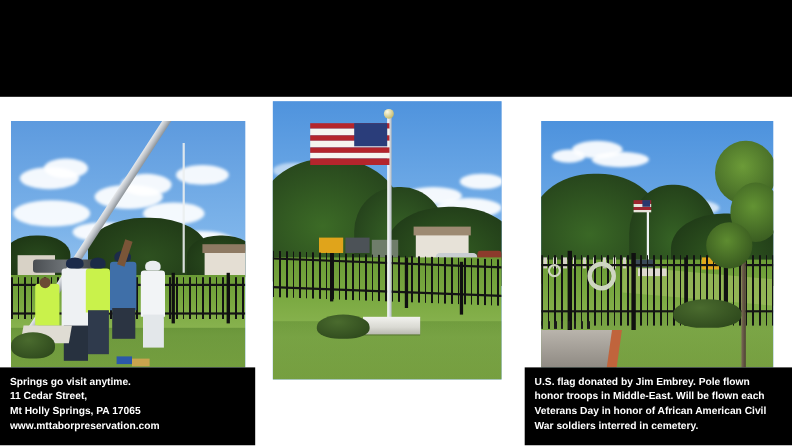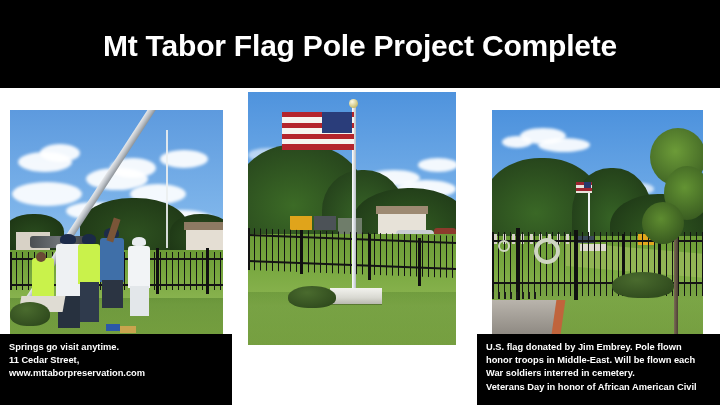--- a/index.html
+++ b/index.html
@@ -94,21 +94,20 @@
   .curb { position:absolute; background:#c0643c; }
   .sapling-trunk { position:absolute; background:linear-gradient(to right,#7a6a55,#4d4133); }
   .leafmass { position:absolute; border-radius:50%; filter:blur(0.6px); }
 </style>
 </head>
 <body>
 
 <div id="slide">
 
   <div class="title-band"></div>
-  <div class="slide-title">Mt Tabor Flag Pole Project Complete</div>
 
   <div class="photo" id="photo-left">
     <div class="sky"></div>
 
     <div class="cloud" style="left:8px;top:42px;width:54px;height:20px;"></div>
     <div class="cloud" style="left:30px;top:34px;width:40px;height:18px;"></div>
     <div class="cloud" style="left:76px;top:58px;width:62px;height:22px;"></div>
     <div class="cloud" style="left:100px;top:48px;width:46px;height:20px;"></div>
     <div class="cloud" style="left:2px;top:72px;width:70px;height:24px;"></div>
     <div class="cloud" style="left:120px;top:74px;width:56px;height:20px;"></div>
@@ -258,23 +257,24 @@
 
     <div class="gravel" style="left:-4px;top:190px;width:72px;height:34px;"></div>
     <div class="curb" style="left:62px;top:190px;width=10px;width:9px;height:34px;transform:skewX(-8deg);"></div>
     <div style="position:absolute;left:0px;top:182px;width:48px;height:7px;
                 background:repeating-linear-gradient(to right,#1a1a1a 0px,#1a1a1a 2px,rgba(0,0,0,0) 2px,rgba(0,0,0,0) 6px);"></div>
   </div>
 
   <div class="caption" id="caption-left" style="left:0px;top:334px;width:232px;height:71px;">
     <div>Springs go visit anytime.</div>
     <div>11 Cedar Street,</div>
+    <div>Mt Holly Springs, PA 17065</div>
     <div>www.mttaborpreservation.com</div>
   </div>
 
   <div class="caption" id="caption-right" style="left:477px;top:334px;width:243px;height:71px;">
     <div>U.S. flag donated by Jim Embrey.  Pole flown</div>
     <div>honor troops in Middle-East. Will be flown each</div>
+    <div>Veterans Day in honor of African American Civil</div>
     <div>War soldiers interred in cemetery.</div>
-    <div>Veterans Day in honor of African American Civil</div>
   </div>
 
 </div>
 
 </body></html>

